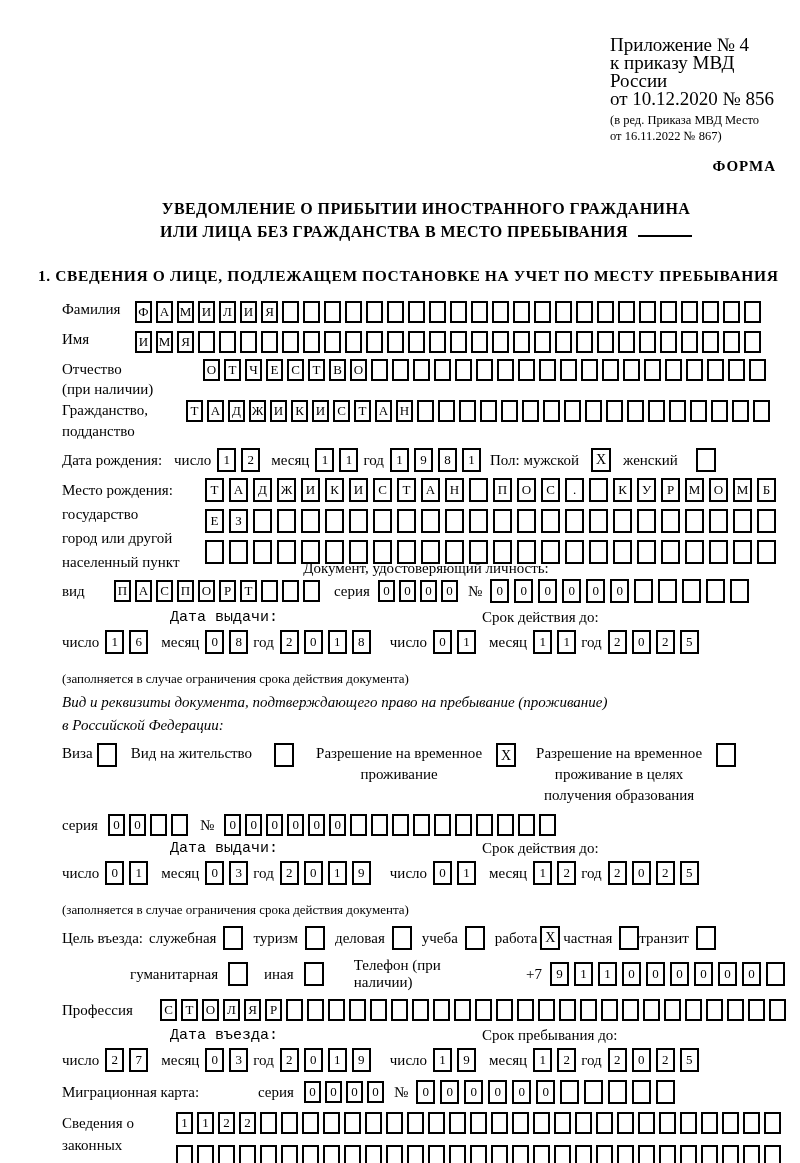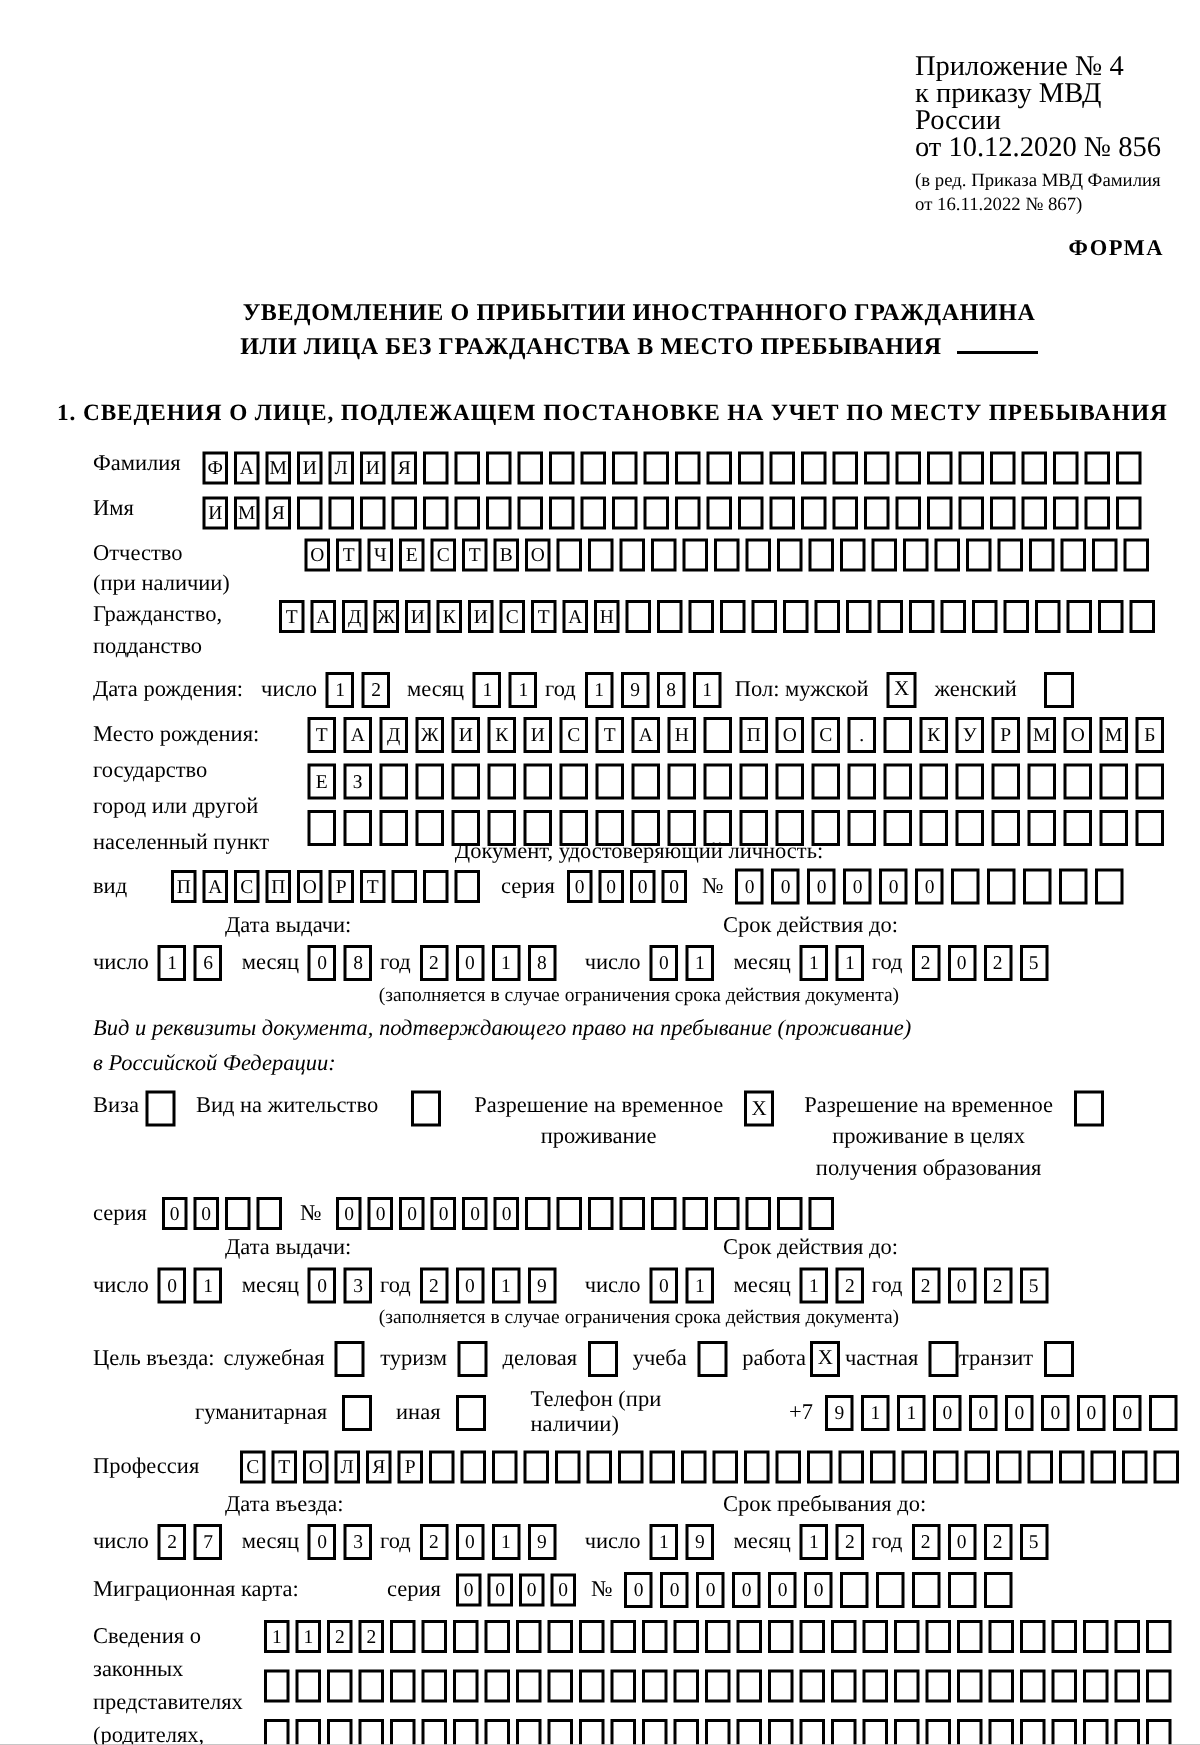--- a/index.html
+++ b/index.html
@@ -16,43 +16,43 @@
   .title-underline{display:inline-block;width:54px;border-bottom:2px solid #000;height:14px;margin-left:10px;}
   .sec-heading{font-weight:bold;font-size:15.5px;margin-left:-24px;margin-top:24px;letter-spacing:.6px;}
   .row{display:flex;align-items:flex-start;}
   .cells{display:flex;flex-wrap:nowrap;}
   .cell{width:17px;height:22px;border:2px solid #000;margin-right:4px;display:flex;align-items:center;justify-content:center;font-size:13px;flex:none;background:#fff;}
   .wide-cells .cell{width:19px;height:24px;margin-right:5px;}
   .cb{width:20px;height:24px;border:2px solid #000;display:inline-flex;align-items:center;justify-content:center;font-size:14px;flex:none;background:#fff;}
   .lblcol{flex:none;}
   .mt2{margin-top:2px}.mt4{margin-top:4px}.mt6{margin-top:6px}.mt8{margin-top:8px}
   .dates-head{position:relative;height:19px;font-size:15px;}
-  .dh1{position:absolute;left:88px;}
+  .dh1{position:absolute;left:108px;font-family:Liberation Mono, monospace;}
   .dh2{position:absolute;left:420px;}
   .date-row{align-items:center;}
   .date-row .lbl{margin-right:6px;}
   .date-row .gap{width:14px;flex:none;}
-  .note-right{text-align:center;font-size:13px;line-height:16px;padding-right:0;margin-top:1px;}
+  .note-right{text-align:left;font-size:13px;line-height:16px;padding-right:0;margin-top:17px;}
   .intro{font-size:15px;line-height:23px;margin-top:4px;font-style:italic;}
   .permits{display:flex;align-items:flex-start;margin-top:6px;font-size:15px;line-height:21px;}
   .permit-text{text-align:center;}
   .opt{display:inline-flex;align-items:center;}
   .opt .cb{margin-left:7px;}
   .purpose-row{display:flex;align-items:center;font-size:15px;margin-top:8px;}
 </style>
 </head>
 <body>
 
 <div class="page">
 
   <div class="right-block">
     <div class="small">Приложение № 4</div>
     <div class="small">к приказу МВД России</div>
     <div class="small">от 10.12.2020 № 856</div>
-    <div class="smaller" style="margin-top:4px">(в ред. Приказа МВД Фамилия</div>
+    <div class="smaller" style="margin-top:4px">(в ред. Приказа МВД Место</div>
     <div class="smaller">от 16.11.2022 № 867)</div>
   </div>
 
   <div class="form-label">ФОРМА</div>
 
   <div class="title">
     <div>УВЕДОМЛЕНИЕ О ПРИБЫТИИ ИНОСТРАННОГО ГРАЖДАНИНА</div>
     <div><span>ИЛИ ЛИЦА БЕЗ ГРАЖДАНСТВА В МЕСТО ПРЕБЫВАНИЯ</span><span class="title-underline"></span></div>
   </div>
 

